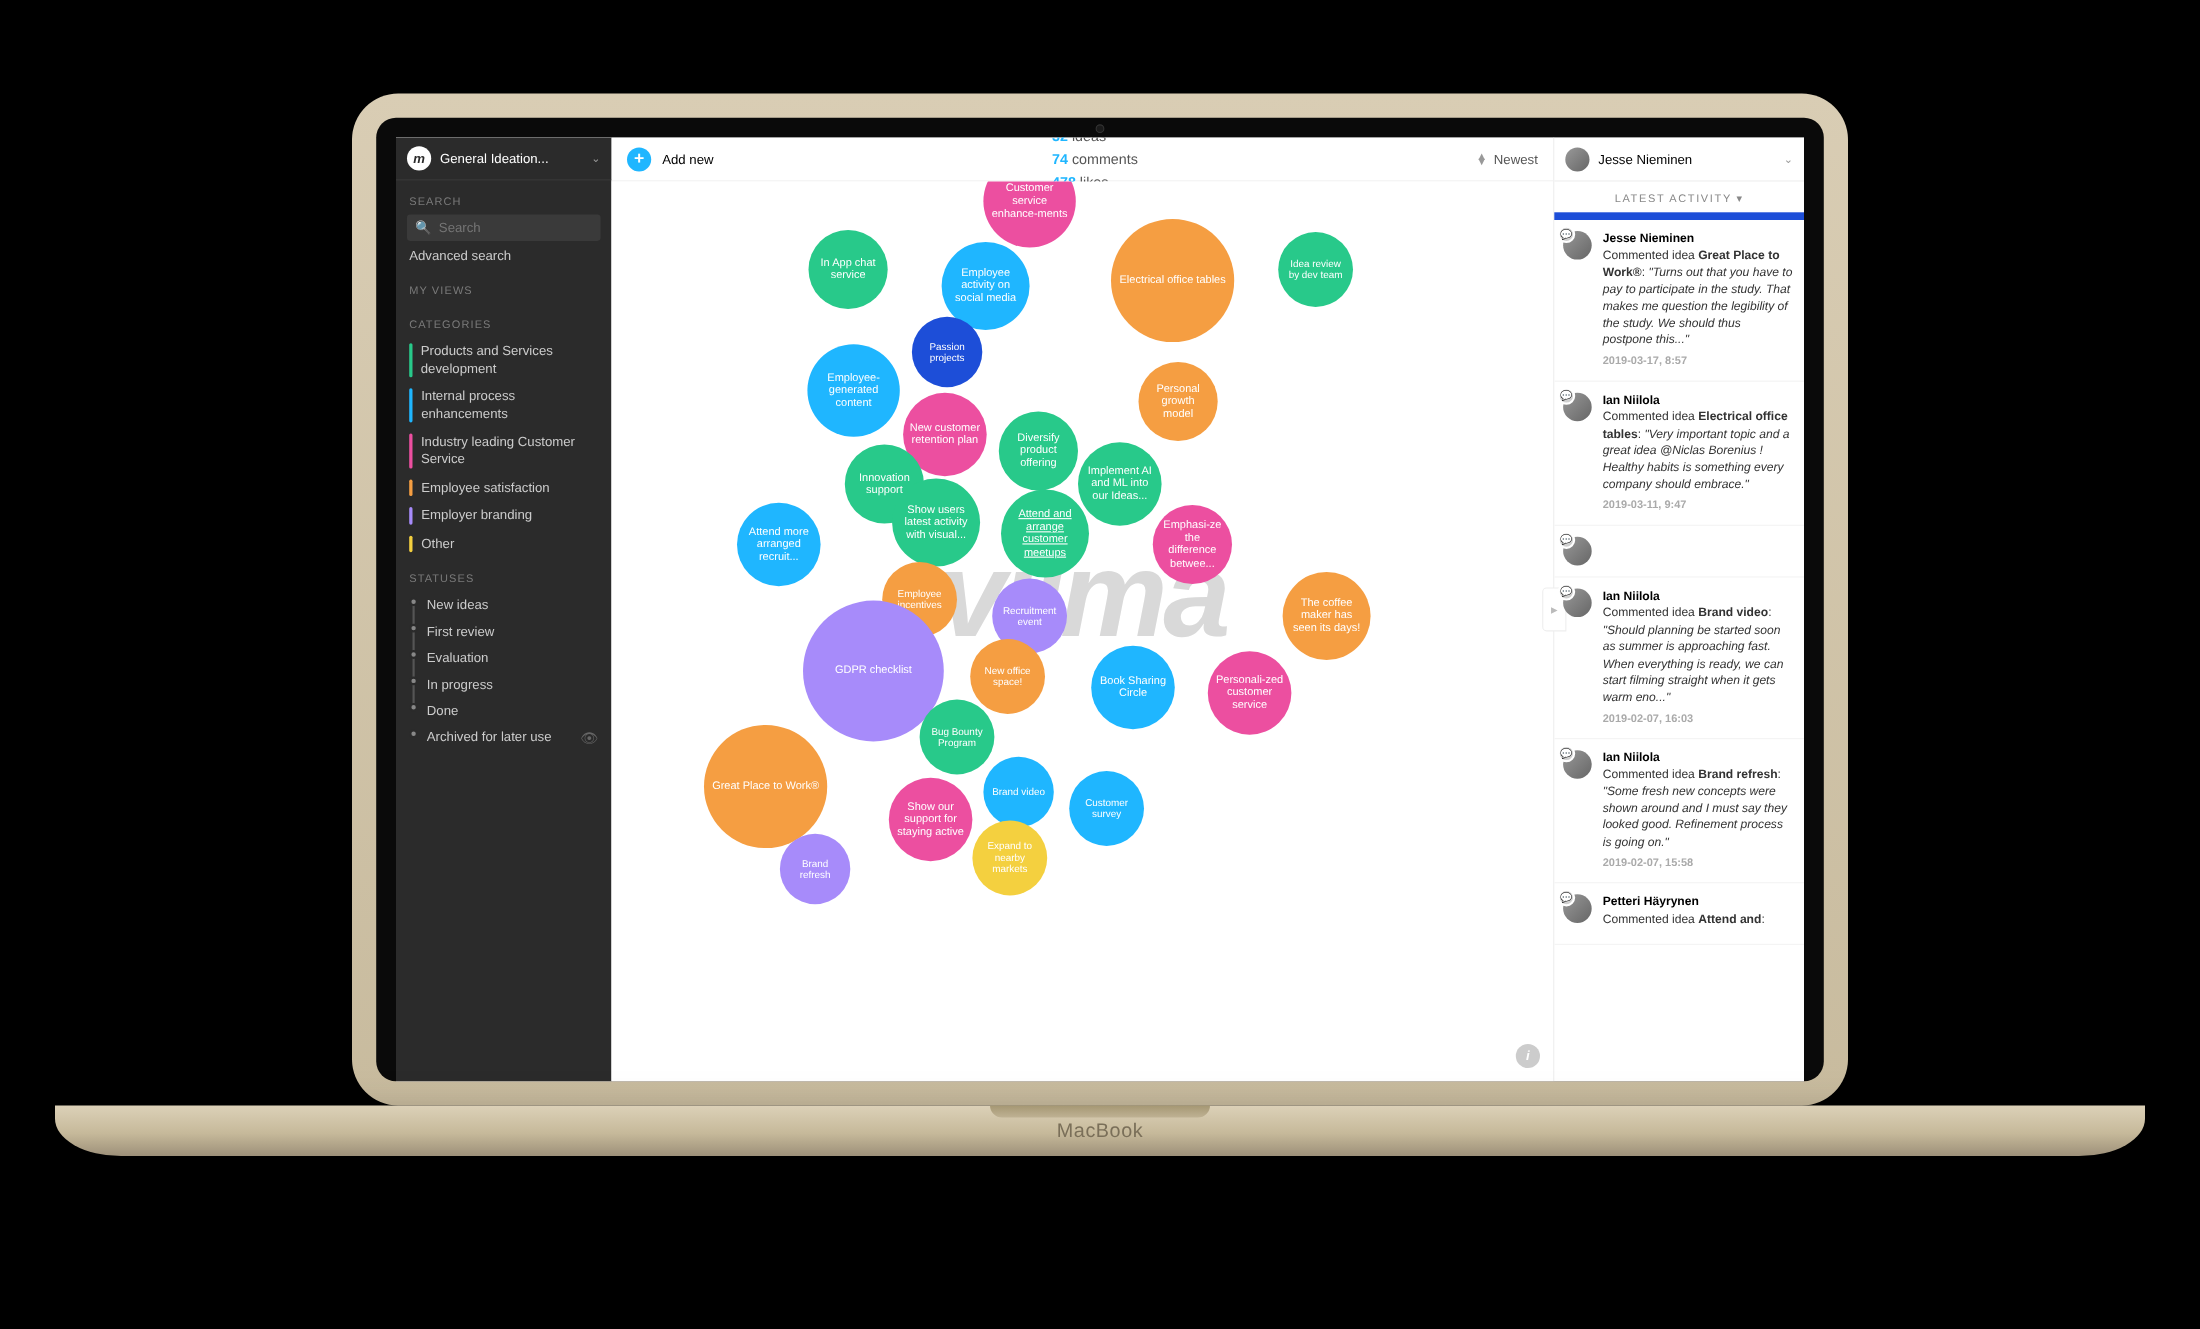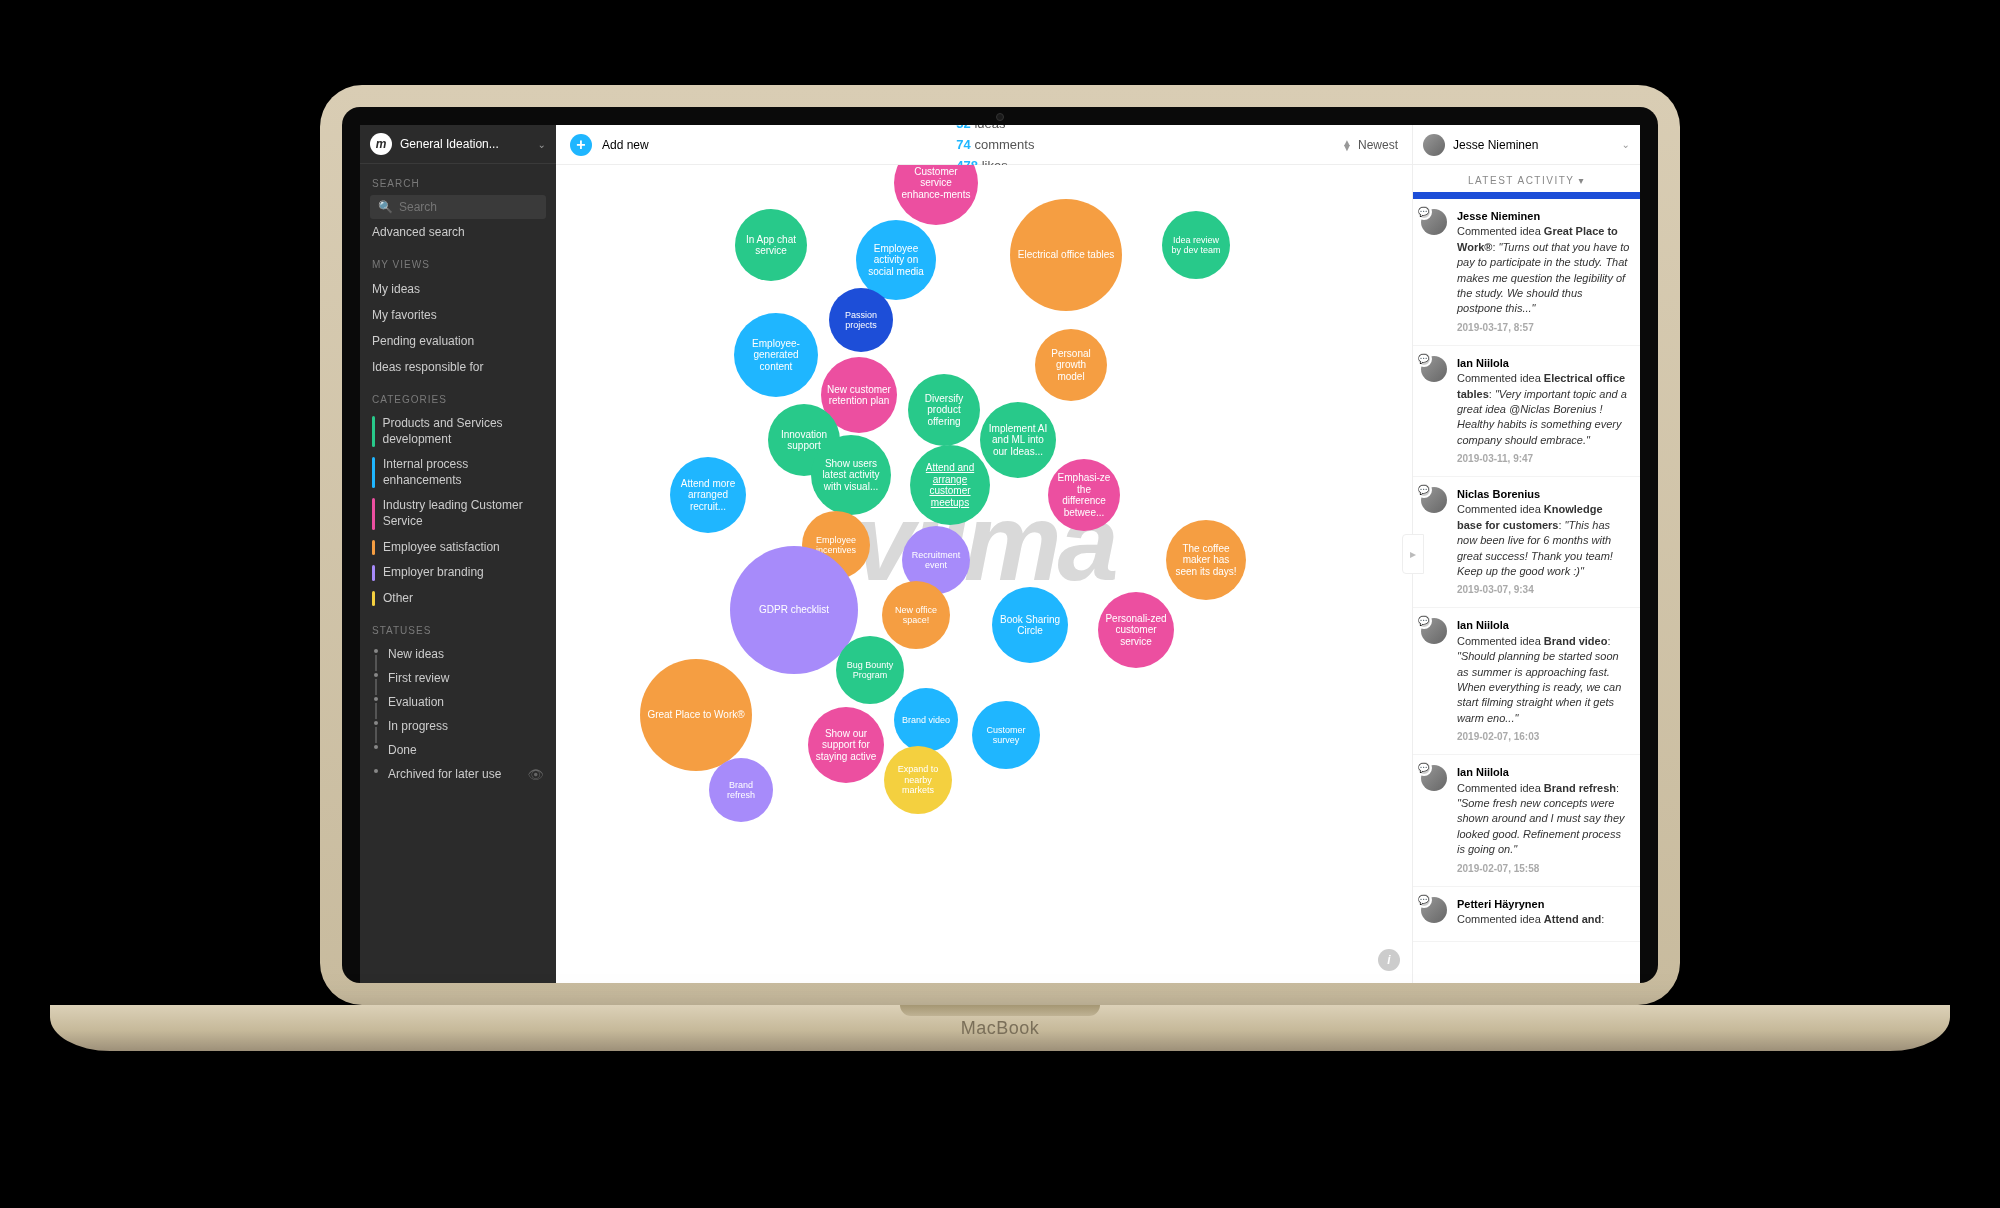--- a/index.html
+++ b/index.html
@@ -219,26 +219,20 @@
           </div>
 
           <div class="sb-section-label">SEARCH</div>
           <div class="search-box">
             <span>🔍</span>
             <input placeholder="Search" style="">
           </div>
           <div class="sb-link">Advanced search</div>
 
           <div class="sb-section-label">MY VIEWS</div>
-          <div id="myviews">
-              <div class="sb-link">My ideas</div>
-              <div class="sb-link">My favorites</div>
-              <div class="sb-link">Pending evaluation</div>
-              <div class="sb-link">Ideas responsible for</div>
-            </div>
 
           <div class="sb-section-label">CATEGORIES</div>
           <div id="categories">
               <div class="cat-item">
                 <span class="cat-bar" style="background:#28c98a"></span>
                 <span>Products and Services development</span>
               </div>
               <div class="cat-item">
                 <span class="cat-bar" style="background:#1fb6ff"></span>
                 <span>Internal process enhancements</span>
@@ -374,26 +368,20 @@
       <span>Commented idea </span><span class="idea">Electrical office tables</span>: 
       <span class="quote">"Very important topic and a great idea @Niclas Borenius ! Healthy habits is something every company should embrace."</span>
       <span class="ts">2019-03-11, 9:47</span>
     </div>
               </div>
               <div class="feed-item">
     <div class="av-wrap">
       <div class="bubble-badge">💬</div>
       <div class="avatar"></div>
     </div>
-    <div class="feed-body">
-      <div class="name">Niclas Borenius</div>
-      <span>Commented idea </span><span class="idea">Knowledge base for customers</span>: 
-      <span class="quote">"This has now been live for 6 months with great success! Thank you team! Keep up the good work :)"</span>
-      <span class="ts">2019-03-07, 9:34</span>
-    </div>
               </div>
               <div class="feed-item">
     <div class="av-wrap">
       <div class="bubble-badge">💬</div>
       <div class="avatar"></div>
     </div>
     <div class="feed-body">
       <div class="name">Ian Niilola</div>
       <span>Commented idea </span><span class="idea">Brand video</span>: 
       <span class="quote">"Should planning be started soon as summer is approaching fast. When everything is ready, we can start filming straight when it gets warm eno..."</span>

